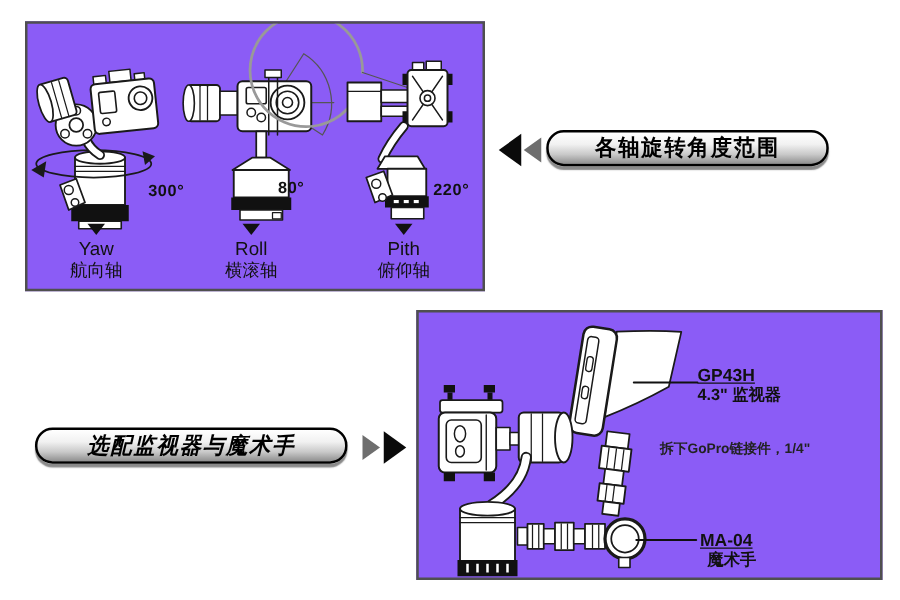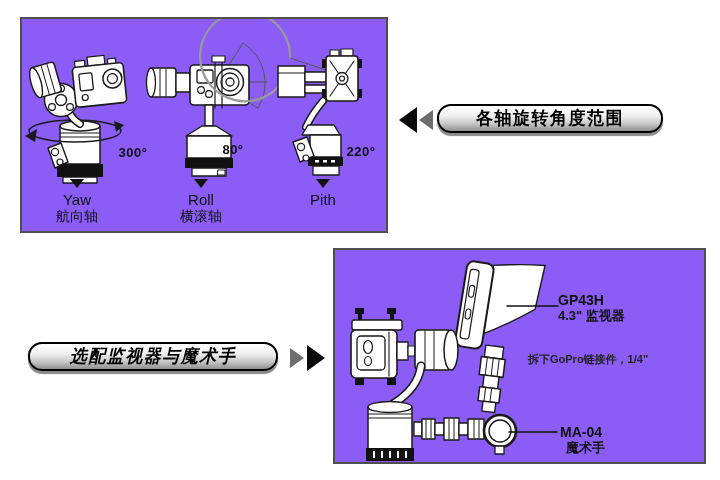--- a/index.html
+++ b/index.html
@@ -35,21 +35,21 @@
     font-size:17px;font-weight:900;letter-spacing:1.5px;color:#000;line-height:25px;
     transform:scaleY(1.05);
   }
   .arrows{position:absolute;height:29px;display:flex;align-items:center;}
   .arrow-l-black{width:0;height:0;border-top:13px solid transparent;border-bottom:13px solid transparent;border-right:18px solid #0a0a0a;}
   .arrow-l-gray{width:0;height:0;border-top:10px solid transparent;border-bottom:10px solid transparent;border-right:14px solid #6e6e6e;margin-left:2px;}
   .arrow-r-gray{width:0;height:0;border-top:10px solid transparent;border-bottom:10px solid transparent;border-left:14px solid #6e6e6e;}
   .arrow-r-black{width:0;height:0;border-top:13px solid transparent;border-bottom:13px solid transparent;border-left:18px solid #0a0a0a;margin-left:3px;}
   
   .callout{position:absolute;white-space:nowrap;}
-  .callout .model{font-size:14px;font-weight:700;line-height:16px;color:#111;}
+  .callout .model{font-size:14px;font-weight:700;line-height:16px;color:#111;text-decoration:underline;}
   .callout .desc{font-size:13px;font-weight:700;line-height:16px;color:#111;}
   .note{
     position:absolute;white-space:nowrap;font-size:11px;font-weight:700;
     line-height:16px;color:#222;
   }
   .watermark{
     position:absolute;font-size:12px;color:#c9c9c9;letter-spacing:3px;font-weight:400;
   }
 </style>
 </head>
@@ -186,20 +186,21 @@
       <div class="axis-cn">横滚轴</div>
     </div>
     <div class="axis-stack" style="left:10px;top:160px;">
       <div class="tri-down"></div>
       <div class="axis-name">Yaw</div>
       <div class="axis-cn">航向轴</div>
     </div>
     <div class="axis-stack" style="left:256px;top:160px;">
       <div class="tri-down"></div>
       <div class="axis-name">Pith</div>
+      <div class="axis-cn">俯仰轴</div>
     </div>
   </div>
 
   <div class="arrows" style="left:399px;top:105px;">
     <div class="arrow-l-black"></div>
     <div class="arrow-l-gray"></div>
   </div>
   <div class="banner" style="left:437px;top:104px;width:222px;">
     <span>各轴旋转角度范围</span>
   </div>

